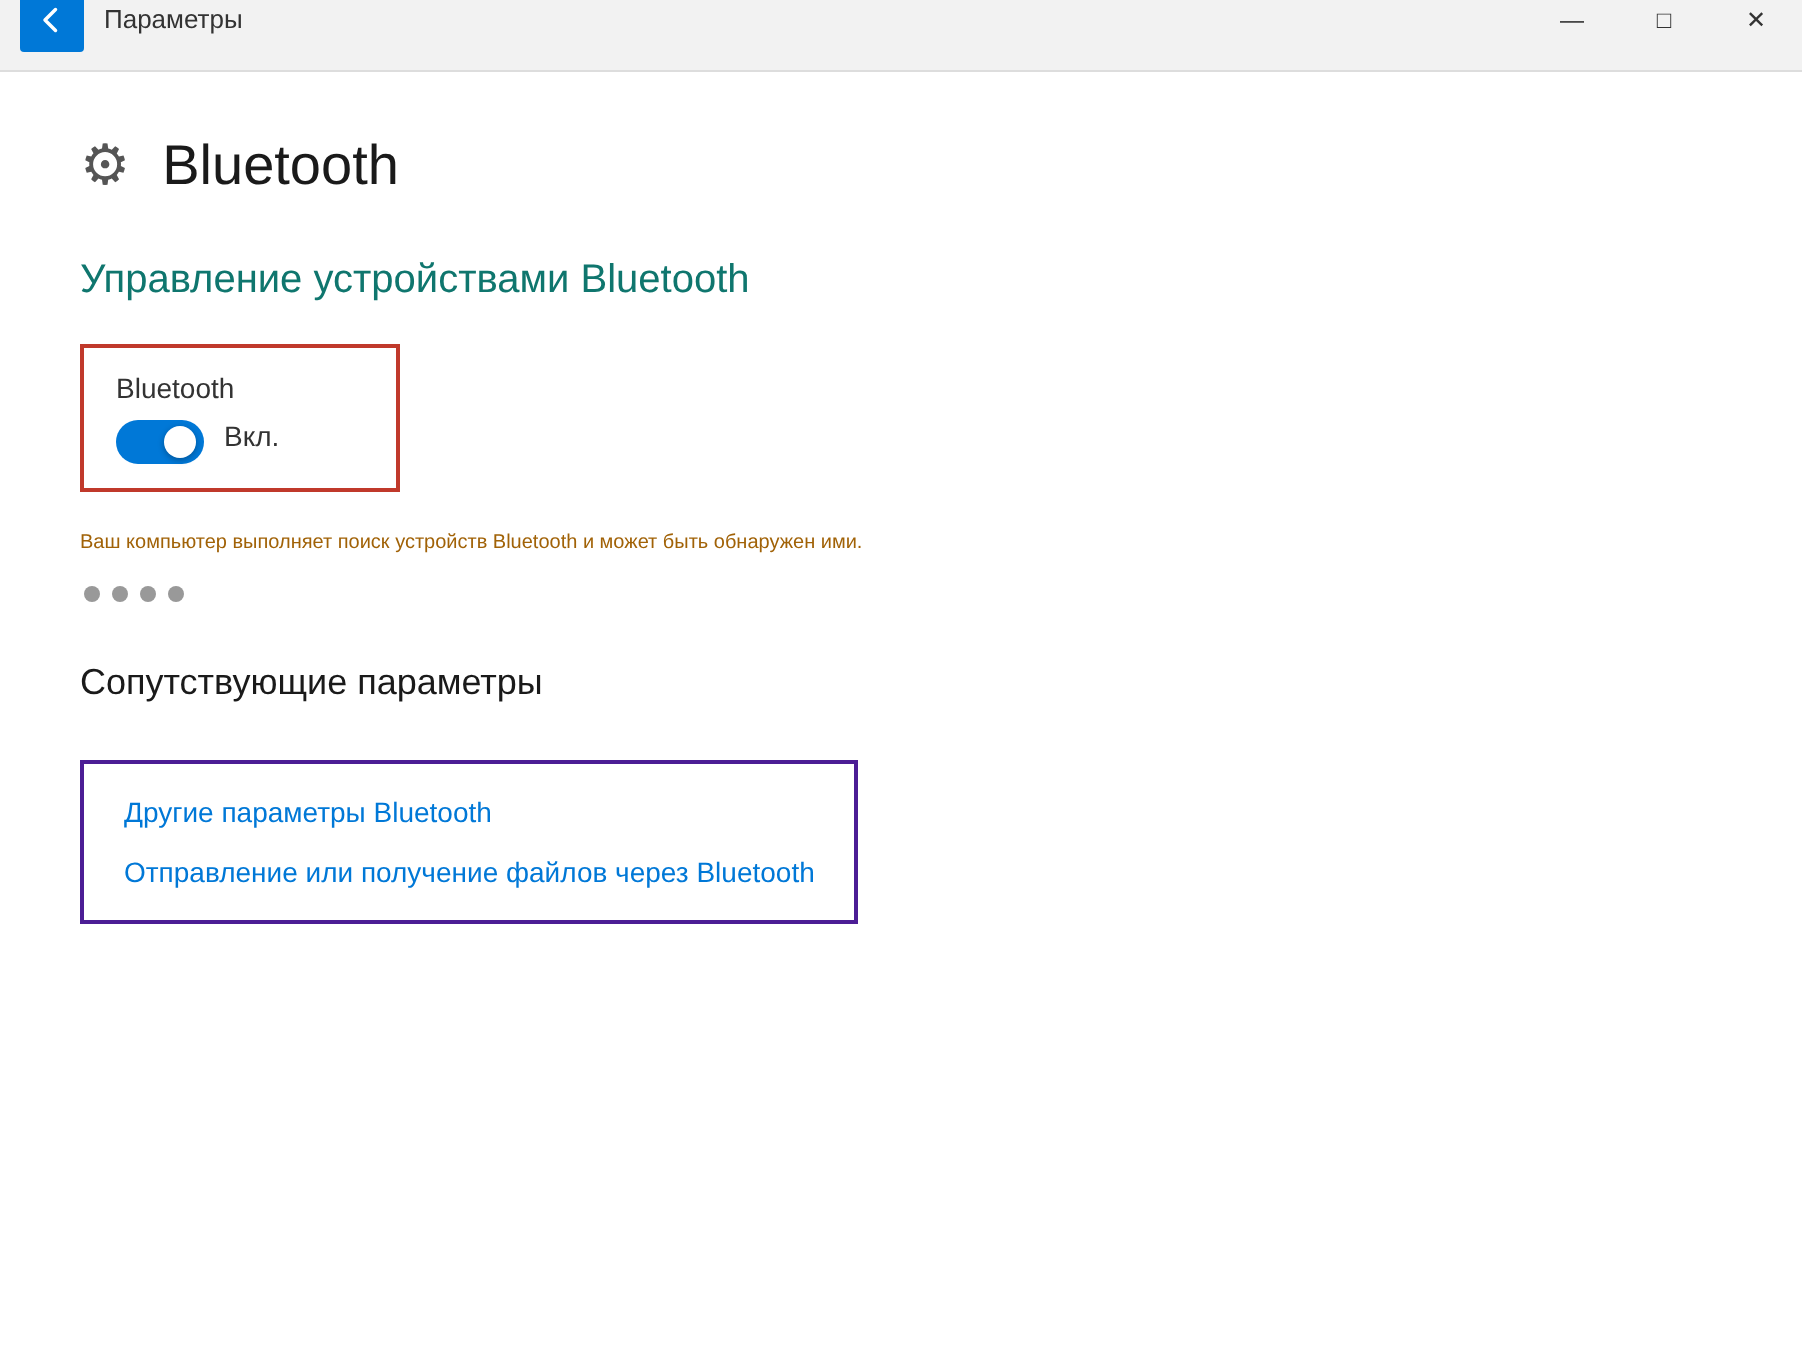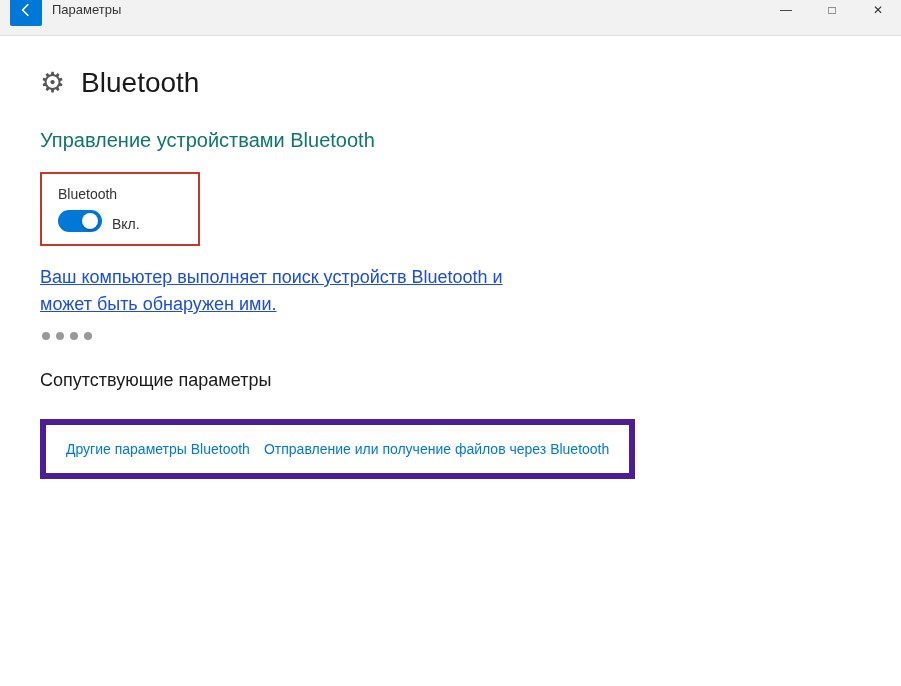--- a/index.html
+++ b/index.html
@@ -102,21 +102,21 @@
       margin-bottom: 18px;
       min-width: 160px;
     }
     .bluetooth-box-label {
       font-size: 14px;
       color: #333;
       margin-bottom: 8px;
     }
     .toggle-row {
       display: flex;
-      align-items: flex-end;
+      align-items: flex-start;
       gap: 10px;
     }
     .toggle-switch {
       position: relative;
       width: 44px;
       height: 22px;
       cursor: pointer;
     }
     .toggle-track {
       width: 44px;
@@ -137,26 +137,25 @@
       left: 24px;
       box-shadow: 0 1px 3px rgba(0,0,0,0.3);
     }
     .toggle-label {
       font-size: 14px;
       color: #333;
     }
 
     
     .status-text {
-      font-size: 18px;
-      color: #1d4ed8;
+      font-size: 10px;
+      color: #a16207;
       line-height: 1.5;
       max-width: 480px;
       margin-bottom: 14px;
-      text-decoration: underline;
     }
 
     
     .dots-loader {
       display: flex;
       gap: 6px;
       margin-bottom: 30px;
       padding-left: 2px;
     }
     .dot {
@@ -169,23 +168,24 @@
     
     .related-title {
       font-size: 18px;
       font-weight: 300;
       color: #1a1a1a;
       margin-bottom: 28px;
     }
 
     
     .related-box {
-      border: 6px solid #4c1d95;
+      border: 2px solid #4c1d95;
       padding: 16px 20px;
       display: inline-flex;
+      flex-direction: column;
       gap: 14px;
       min-width: 380px;
     }
     .related-link {
       font-size: 14px;
       color: #0078d7;
       text-decoration: none;
       cursor: pointer;
     }
   </style>

